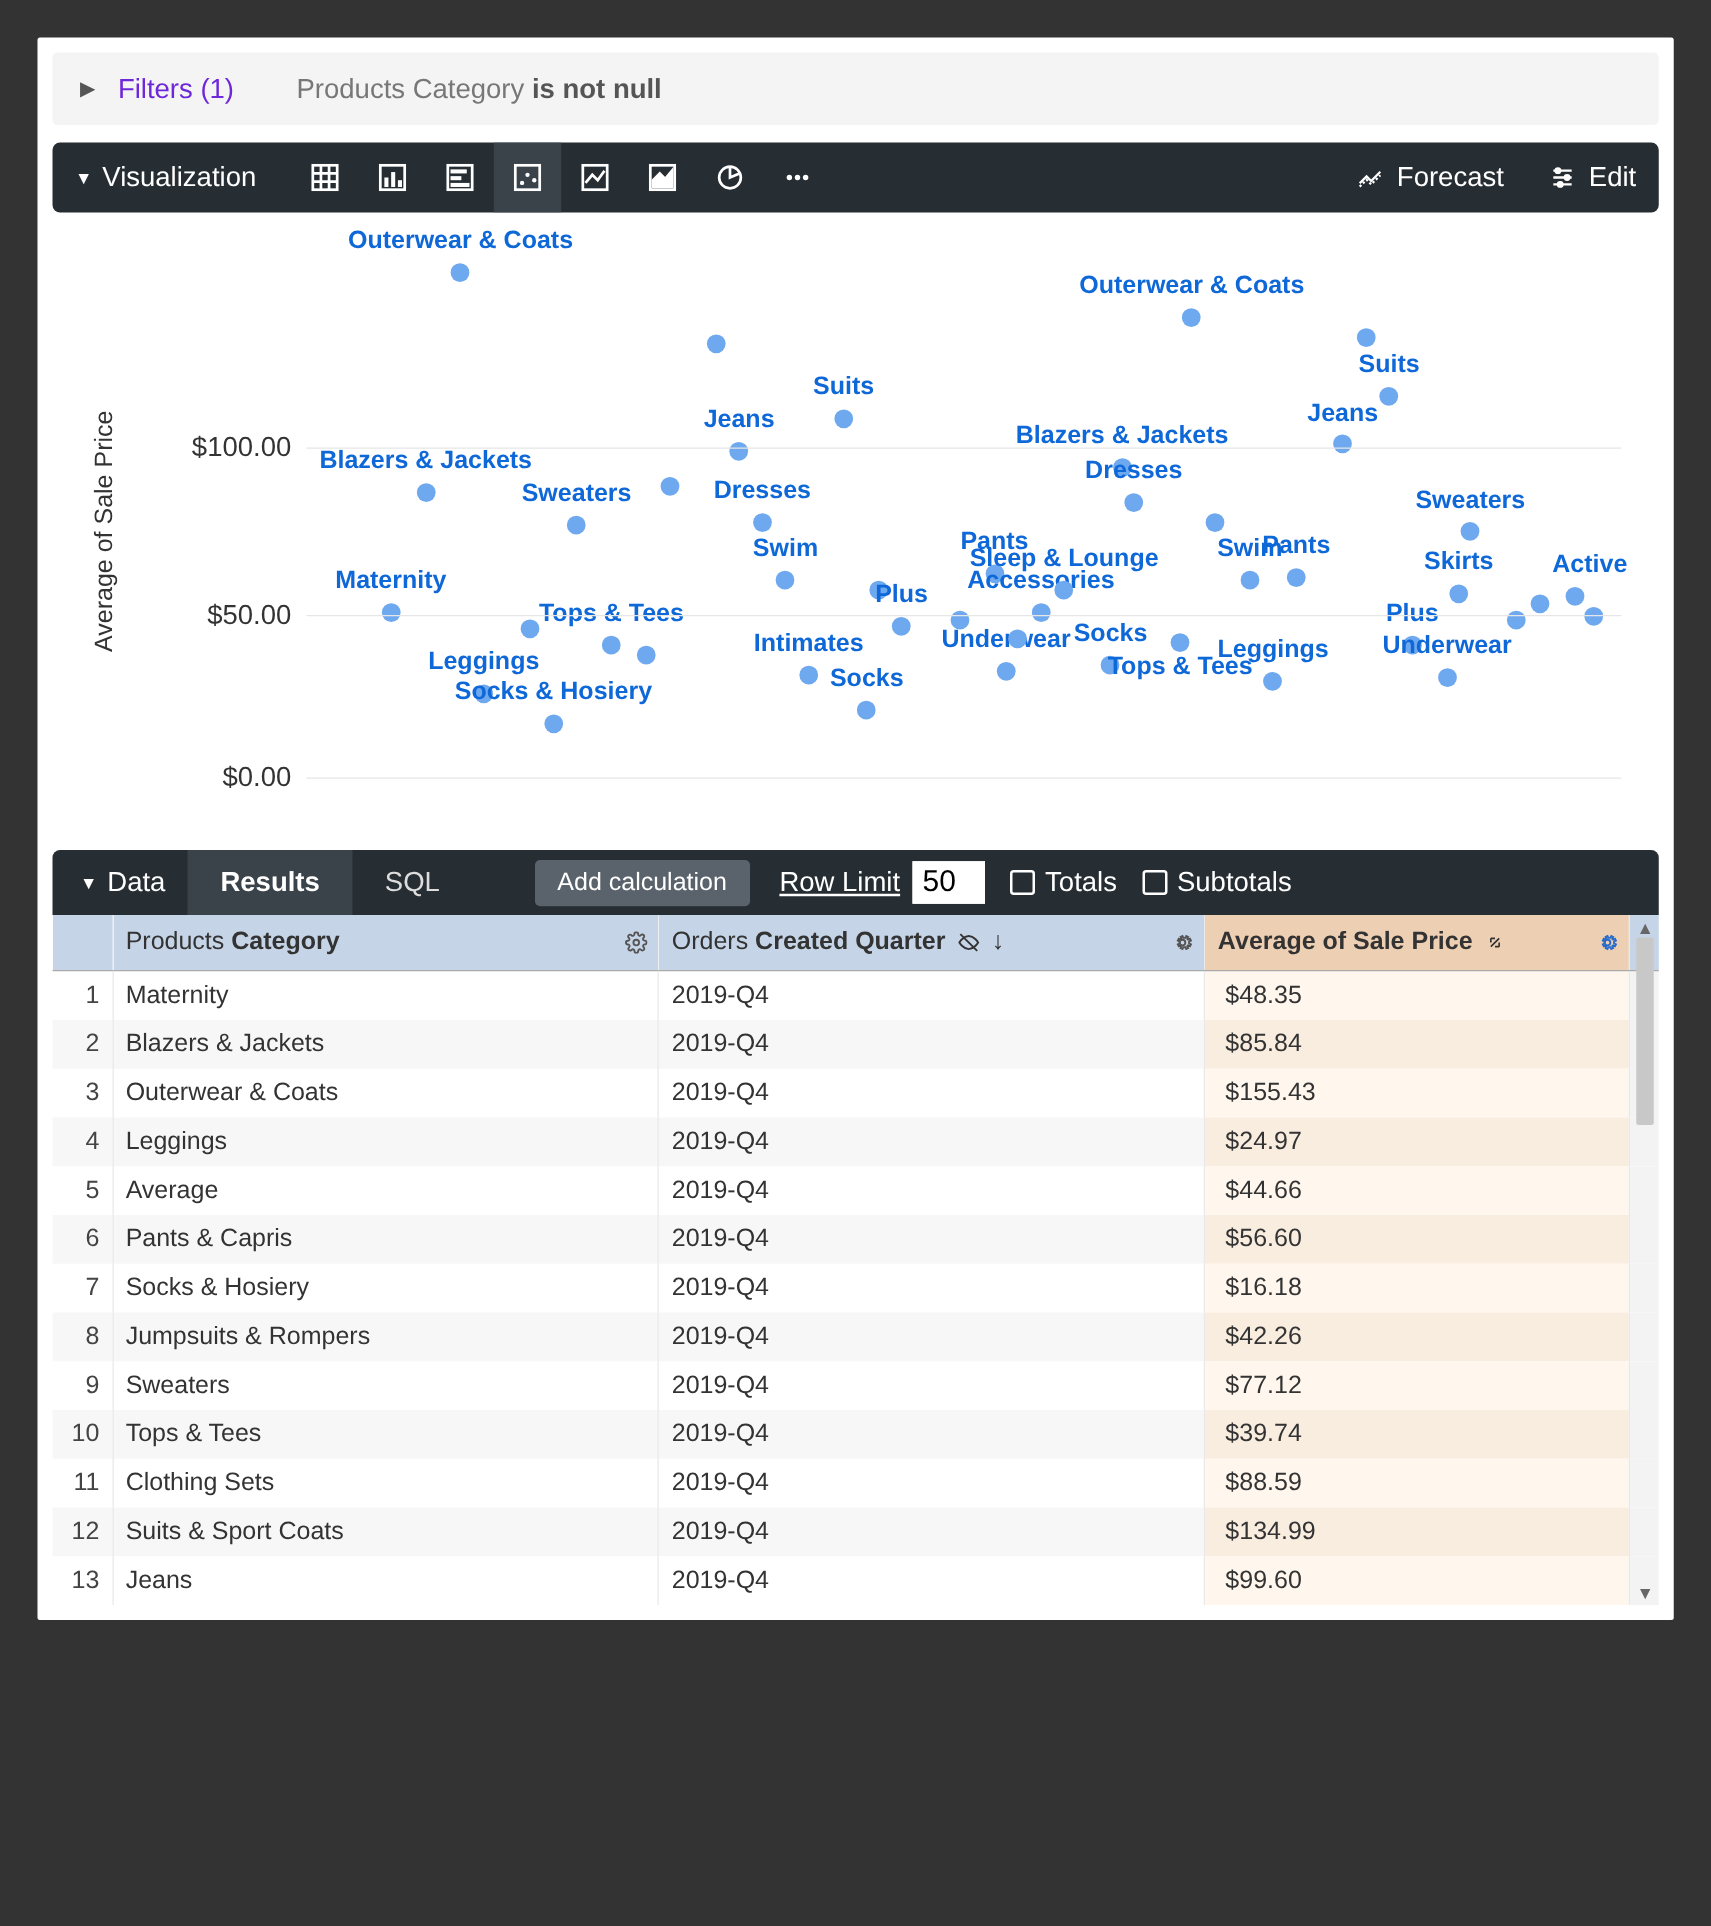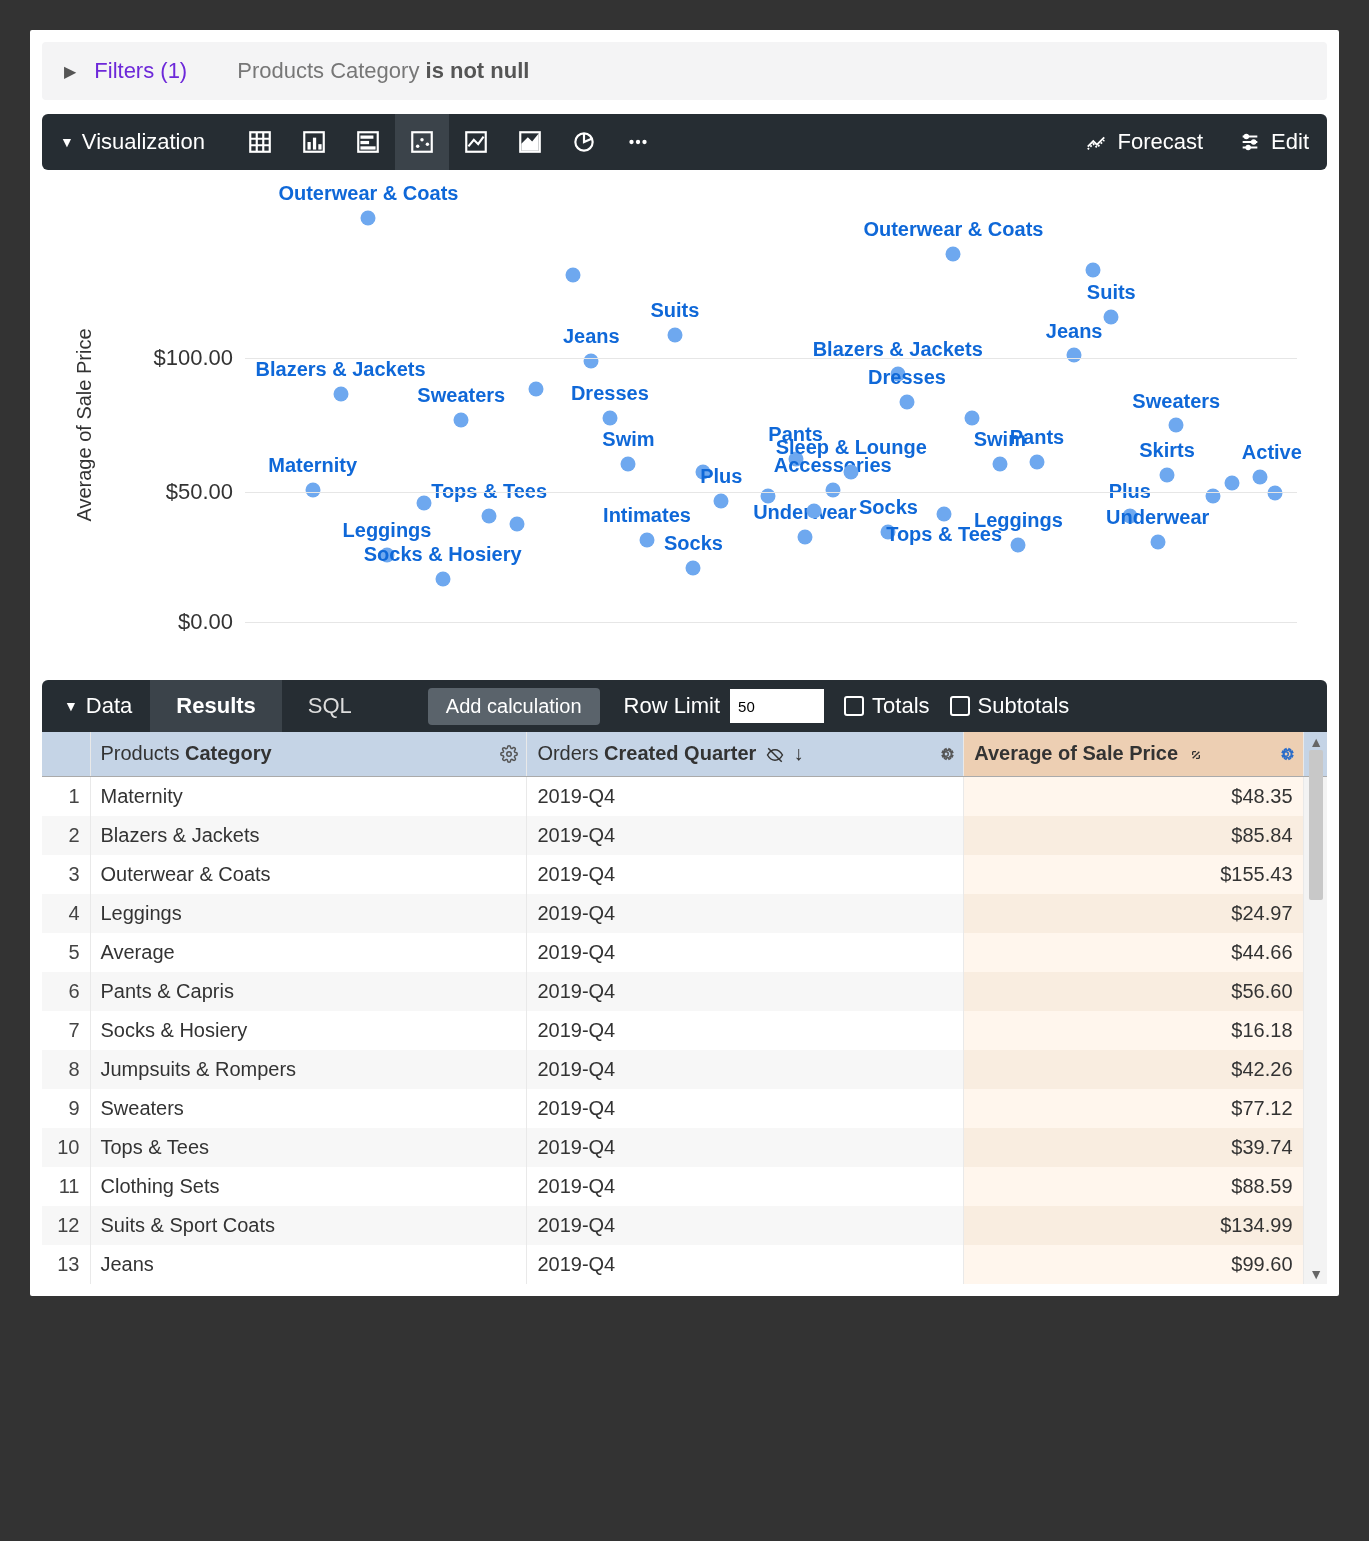--- a/index.html
+++ b/index.html
@@ -162,25 +162,25 @@
     padding: 7px 18px;
     align-self: center;
     margin-left: 50px;
   }
   .rowlimit-group {
     display: flex;
     align-items: center;
     gap: 10px;
     margin-left: 24px;
   }
-  .rowlimit-label { font-size: 22px; }
+  .rowlimit-label { font-size: 22px; text-decoration: underline; }
   .rowlimit-input {
-    width: 94px;
+    width: 58px;
     height: 34px;
-    font-size: 15px;
+    font-size: 24px;
     padding: 0 6px;
     border: 2px solid #fff;
   }
   .checkbox-group {
     display: flex; align-items: center; gap: 8px; margin-left: 20px;
   }
   .checkbox-group .cb {
     width: 20px; height: 20px;
     border: 2px solid #fff;
     border-radius: 3px;
@@ -209,21 +209,21 @@
     position: absolute; right: 8px; top: 50%; transform: translateY(-50%);
     display: flex; gap: 8px; color: #555;
   }
   .tbl th .hdr-icons svg { width: 18px; height: 18px; }
   .col-num { width: 48px; text-align: right; }
   .col-cat { width: 34%; }
   .col-qtr { width: 34%; }
   .col-val { text-align: right; }
   .col-spacer { width: 24px; border-right: none !important; background:#f3f3f3; }
   .tbl td.col-num { color: #444; text-align: right; border-right:1px solid #e9e9e9;}
-  .tbl td.col-val { text-align: right; background: #fff6ed; padding-left: 16px; }
+  .tbl td.col-val { background: #fff6ed; padding-left: 16px; }
   .tbl tr:nth-child(even) td { background: #f7f7f7; }
   .tbl tr:nth-child(even) td.col-val { background: #f9ede0; }
   .tbl tr:nth-child(even) td.col-spacer { background:#f3f3f3; }
   .tbl td.col-spacer, .tbl th.col-spacer { padding:0; }
   .scroll-arrow {
     position: absolute;
     right: 4px;
     font-size: 14px;
     color: #666;
   }

